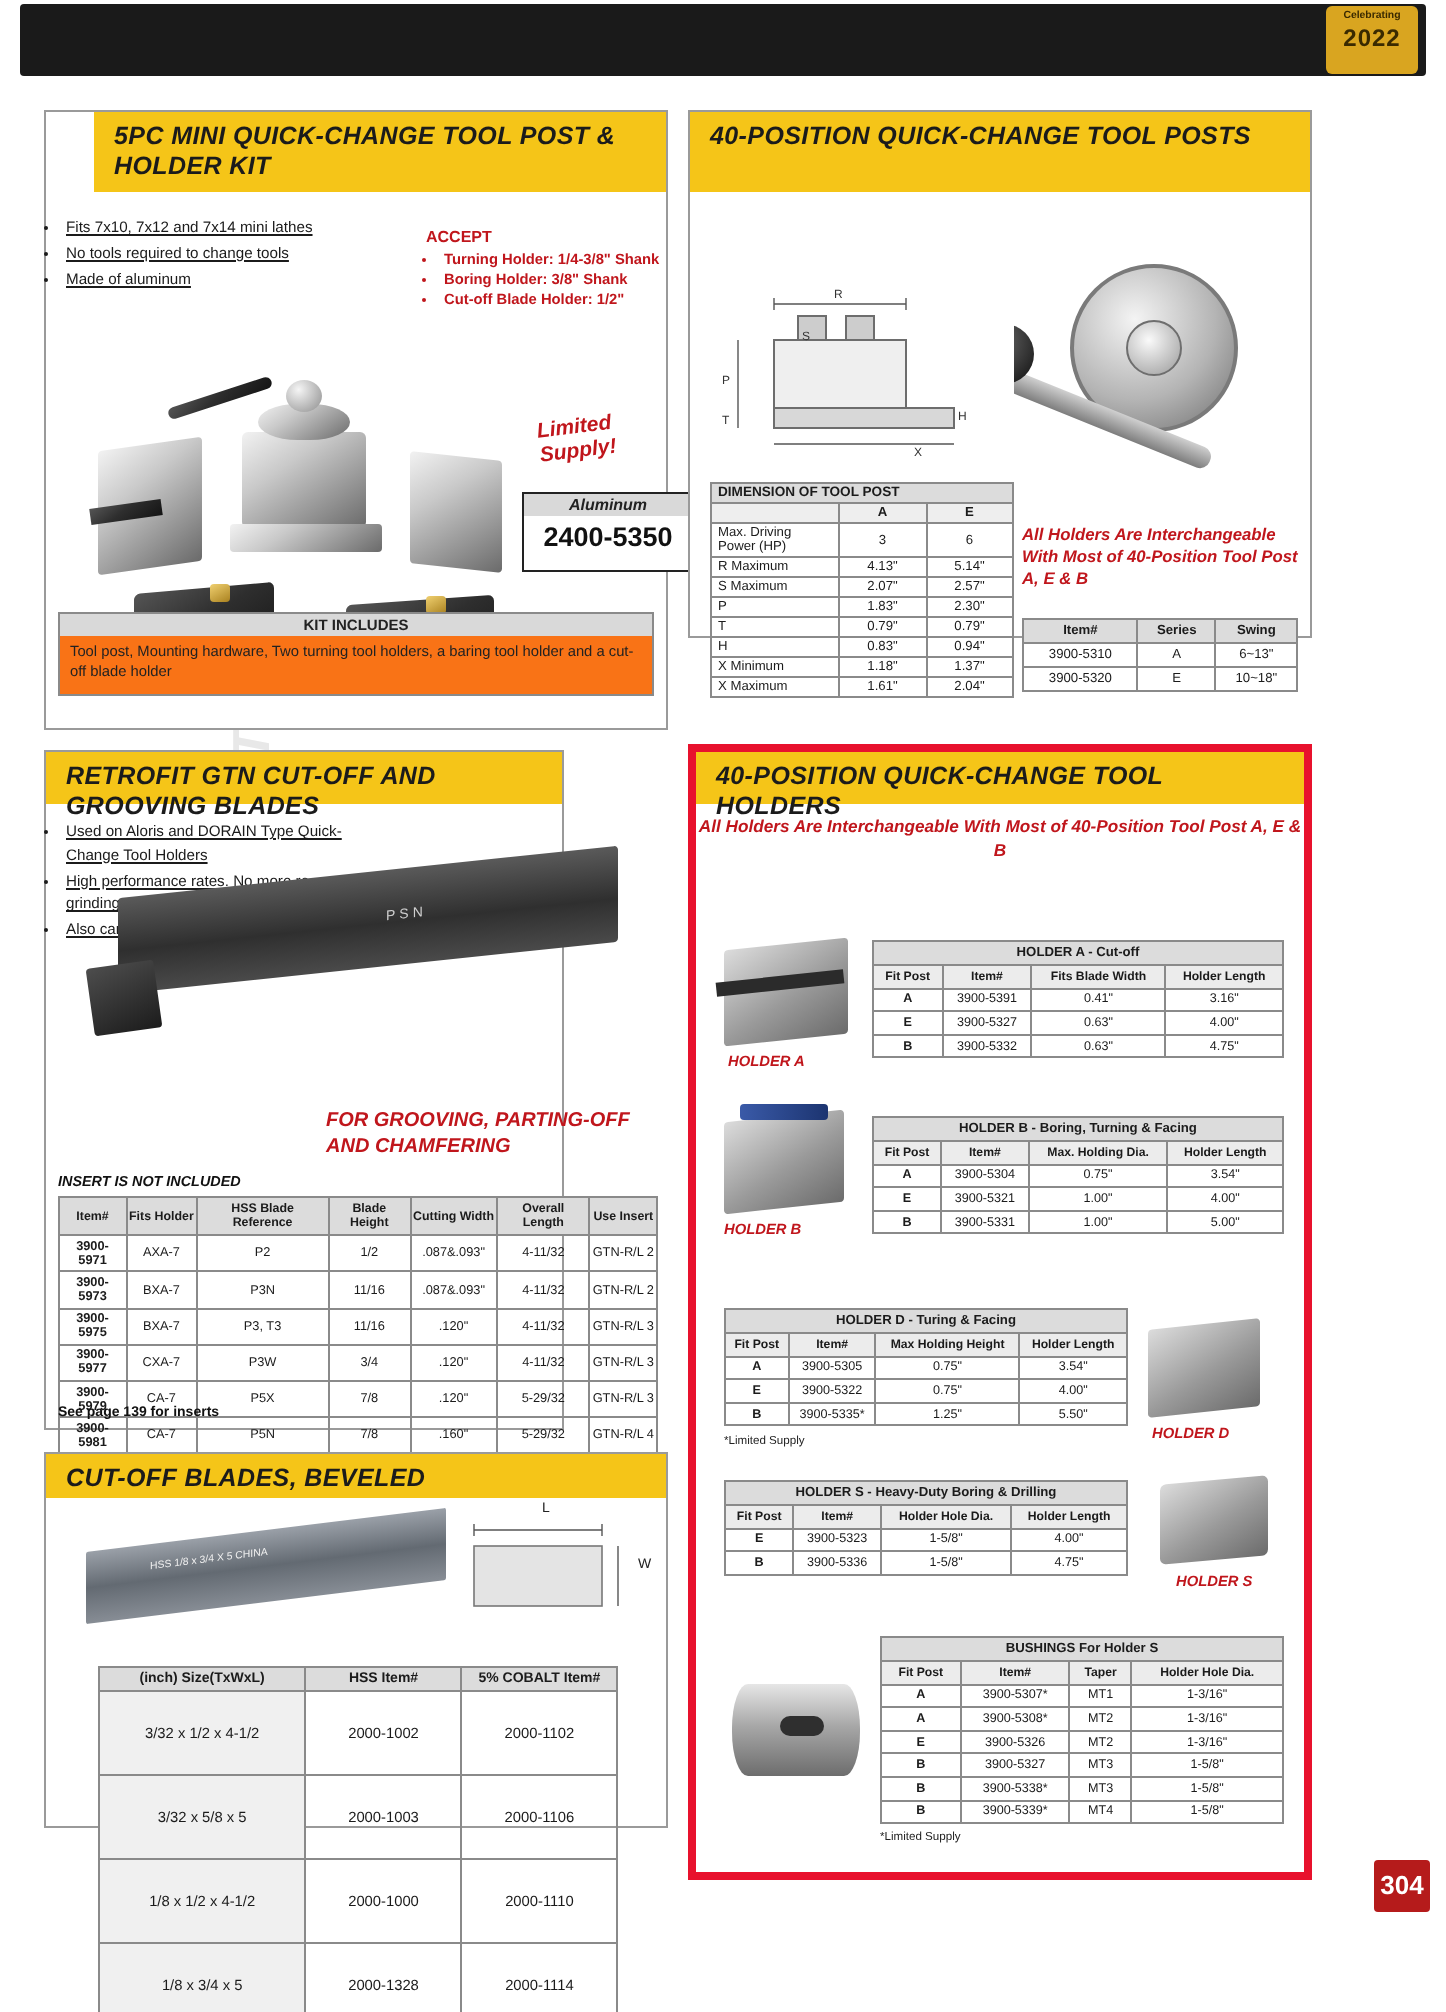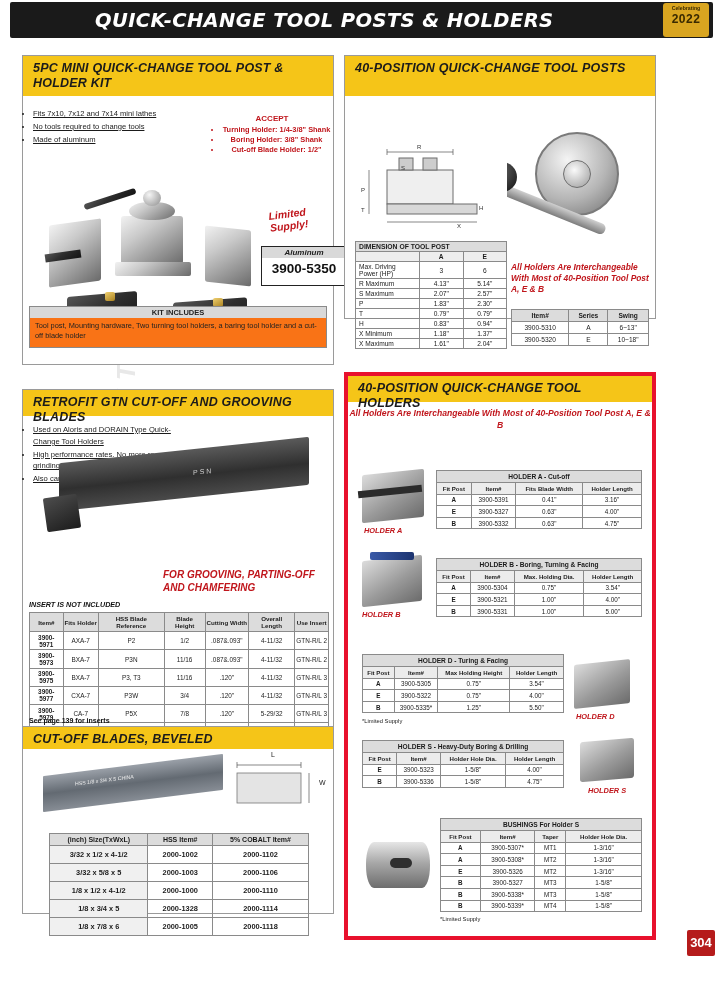--- a/index.html
+++ b/index.html
@@ -119,23 +119,23 @@
   .bullets {
     font-size: 7.6px;
     color: #1b1b1b;
     line-height: 1.55;
     padding-left: 2px;
   }
   .bullets li { margin-bottom: 1px; text-decoration: underline; }
   ul { margin: 0; padding-left: 11px; }
 
   
-  #panel1 { left: 22px; top: 55px; width: 312px; height: 310px; }
+  #panel1 { left: 22px; top: 55px; width: 312px; height: 310px; padding-left: 24px; }
   #panel1 .panel-title { height: 40px; }
-  .accept-box { position:absolute; left:190px; top:58px; width:118px; font-size:7.4px; color:#1b1b1b;text-align:center;}
+  .accept-box { position:absolute; left:190px; top:58px; width:118px; font-size:7.4px; color:#1b1b1b;}
   .accept-box .hd { color:#c0161c; font-weight:bold; font-size:8px; margin-bottom:2px;}
   .accept-box li { margin-bottom:1px; color:#c0161c; font-weight:bold;}
   .limited {
     position:absolute; left:246px; top:150px;
     color:#c0161c; font-size:10.5px; font-weight:bold; font-style:italic;
     transform: rotate(-7deg);
   }
   .partbox {
     position:absolute; left:238px; top:190px; width:86px; height:40px;
     border:1.5px solid #222; background:#fff; text-align:center;
@@ -170,21 +170,21 @@
     color:#c0161c; font-size:8.4px; font-weight:bold; font-style:italic; line-height:1.3;
   }
   .swing-table {
     position:absolute; left:166px; top:253px; width:138px;
     border-collapse:collapse; font-size:6.6px;
   }
   .swing-table th { background:#dcdcdc; border:0.6px solid #8a8a8a; font-size:6.6px; padding:2px 2px; color:#1b1b1b;}
   .swing-table td { border:0.6px solid #8a8a8a; padding:2px 2px; text-align:center; color:#1b1b1b;}
 
   
-  #panel3 { left: 22px; top: 389px; width: 312px; height: 340px; }
+  #panel3 { left: 22px; top: 375px; width: 260px; height: 340px; }
   #panel3 .panel-title { height: 26px; }
   .seepage { position:absolute; left:6px; bottom:4px; font-size:7px; font-weight:bold; color:#111;}
   .grooving-note {
     position:absolute; left:140px; top:178px; width:170px;
     color:#c0161c; font-size:10px; font-weight:bold; font-style:italic; line-height:1.3; text-align:left;
   }
   .insert-note { position:absolute; left:6px; top:210px; font-size:7.2px; font-weight:bold; font-style:italic; color:#111;}
   .blade-table {
     position:absolute; left:6px; top:222px; width:300px;
     border-collapse:collapse; font-size:6.2px;
@@ -202,21 +202,21 @@
   #panel4 { left: 22px; top: 726px; width: 312px; height: 188px; }
   #panel4 .panel-title { height: 22px; }
   .cutoff-table {
     position:absolute; left:26px; top:106px; width:260px;
     border-collapse:collapse; font-size:7px;
   }
   .cutoff-table th {
     background:#dcdcdc; border:0.7px solid #8a8a8a; padding:2px; color:#1b1b1b; font-size:7px;
   }
   .cutoff-table td {
-    border:0.7px solid #8a8a8a; padding:4px; text-align:center; color:#1b1b1b; font-size:7.4px;font-weight:bold;
+    border:0.7px solid #8a8a8a; padding:16px; text-align:center; color:#1b1b1b; font-size:7.4px;
   }
   .cutoff-table td:first-child { background:#f0f0f0; }
 
   
   #panel5 {
     left: 344px; top: 372px; width: 312px; height: 568px;
     border: 4px solid #e8112d;
     background:#ffffff;
   }
   #panel5 .panel-title { height: 26px; }
@@ -253,21 +253,20 @@
   }
   .brass { background: linear-gradient(150deg,#f0d070,#a9811f); }
 </style>
 </head>
 <body>
 
 <div class="page">
 
   <div class="header-band">
     <div class="header-black"></div>
-    <div class="header-title">QUICK-CHANGE TOOL POSTS &amp; HOLDERS</div>
     <div class="header-seal">
       <span>Celebrating</span>
       <span class="yr">2022</span>
     </div>
   </div>
 
   <div class="side-left">QUICK-CHANGE TOOL POSTS</div>
   <div class="side-right">MACHINE TOOL ACCESSORIES</div>
   <div class="page-num">304</div>
 
@@ -304,21 +303,21 @@
 
     <div class="art dark-part" style="left:44px; top:238px; width:70px; height:40px; border-radius:3px; transform:skewY(-5deg);"></div>
     <div class="art brass" style="left:82px; top:236px; width:10px; height:9px; border-radius:2px;"></div>
     <div class="art dark-part" style="left:150px; top:244px; width:74px; height:44px; border-radius:3px; transform:skewY(-4deg);"></div>
     <div class="art brass" style="left:190px; top:242px; width:10px; height:9px; border-radius:2px;"></div>
 
     <div class="limited">Limited Supply!</div>
 
     <div class="partbox">
       <div class="lbl">Aluminum</div>
-      <div class="num">3900-5350</div>
+      <div class="num">2400-5350</div>
     </div>
 
     <div class="kit-includes">
       <div class="hd">KIT INCLUDES</div>
       <div class="bd">Tool post, Mounting hardware, Two turning tool holders, a baring tool holder and a cut-off blade holder</div>
     </div>
   </div>
 
   <div class="panel" id="panel2">
     <div class="panel-title">40-POSITION QUICK-CHANGE TOOL POSTS</div>

